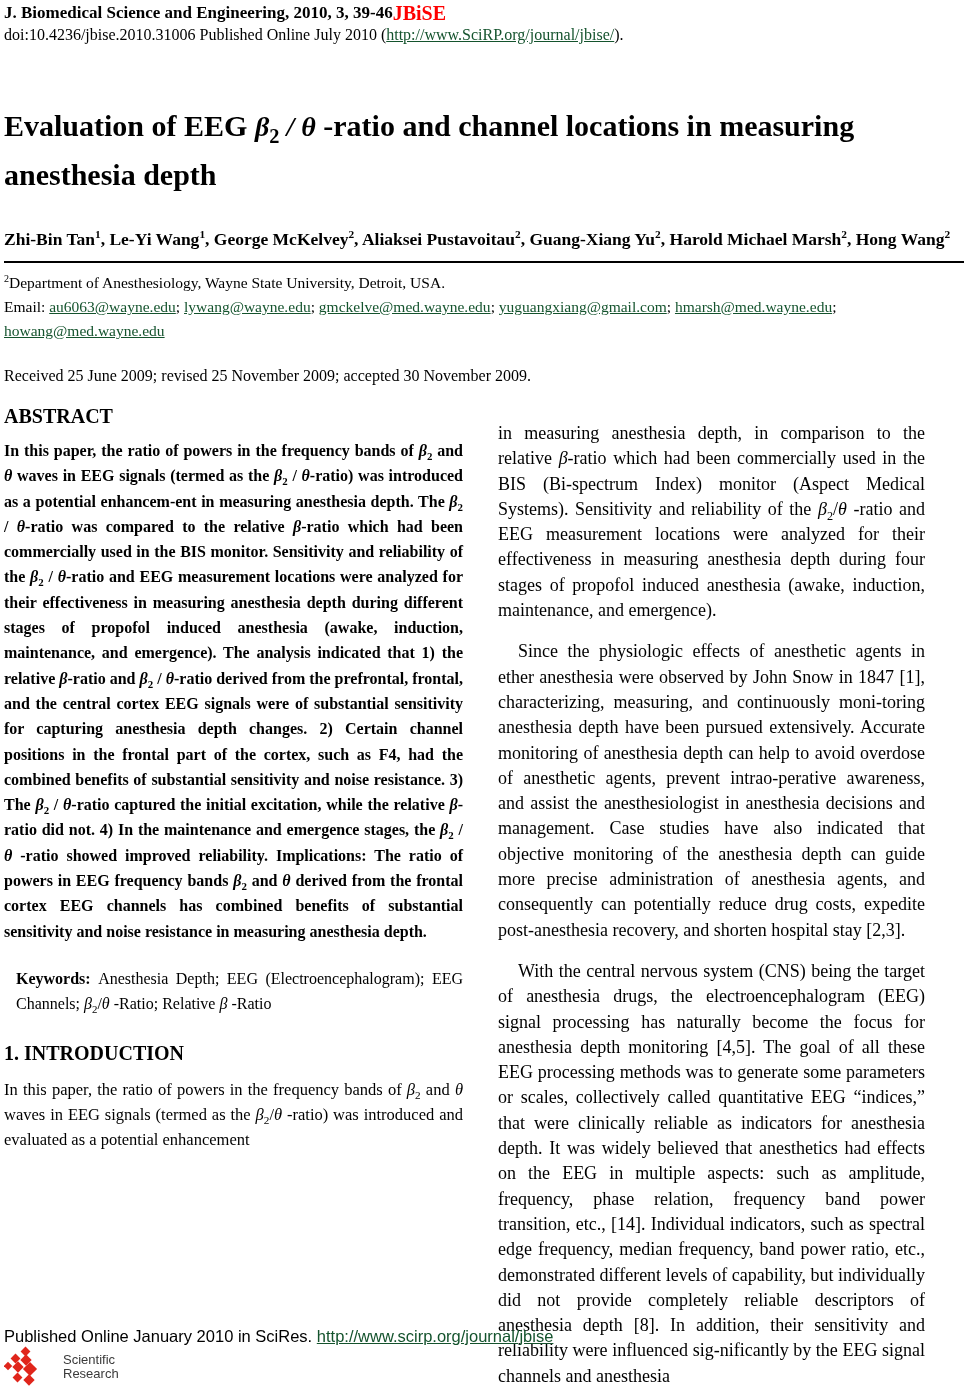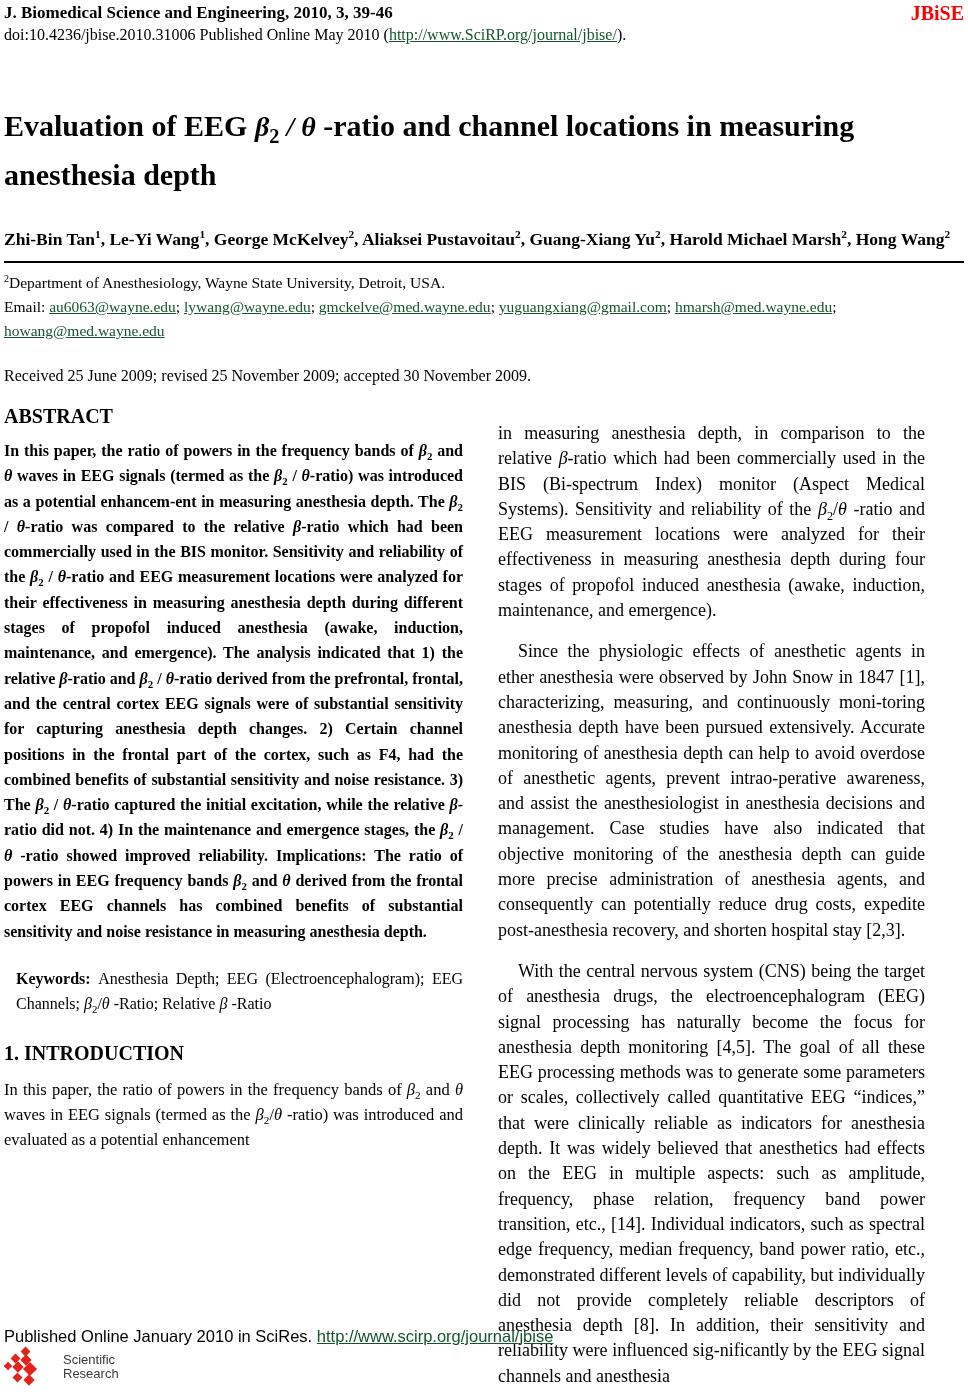--- a/index.html
+++ b/index.html
@@ -2,21 +2,21 @@
 <html><head>
 <meta charset="utf-8">
 <style>
   html,body{margin:0;padding:0}
   body{
     width:968px;height:1394px;background:#fff;color:#000;
     font-family:"Liberation Serif","DejaVu Serif",serif;
     position:relative;overflow:hidden;
   }
   .page{position:absolute;inset:0;padding:3px 4px 0 4px}
-  .hrow{display:flex;justify-content:space-between;align-items:flex-start}
+  .hrow{display:flex;justify-content:flex-start;align-items:flex-start}
   .journal{font-weight:bold;font-size:17px}
   .brand{color:#ff0000;font-weight:bold;font-size:20px;line-height:20px}
   .doiline{font-size:16px;margin-top:3px}
   .link{color:#14532d;text-decoration:underline;cursor:pointer}
   .title{font-size:30px;font-weight:bold;line-height:48px;margin-top:58px;max-width:910px}
   .title .math{font-size:28px}
   .authors{font-size:17.5px;font-weight:bold;line-height:24px;margin-top:28px;text-align:justify}
   sup{font-size:65%;line-height:0}
   sub{font-size:68%;line-height:0}
   hr.divider{border:none;border-top:2px solid #000;margin:10px 0 0 0}
@@ -43,21 +43,21 @@
 </style>
 </head>
 <body>
 
 <div class="page">
 
   <div class="hrow">
     <span class="journal">J. Biomedical Science and Engineering, 2010, 3, 39-46</span>
     <span class="brand">JBiSE</span>
   </div>
-  <div class="doiline"><span>doi:10.4236/jbise.2010.31006 Published Online May 2010 (</span><span class="link">http://www.SciRP.org/journal/jbise/</span><span>).</span></div>
+  <div class="doiline"><span>doi:10.4236/jbise.2010.31006 Published Online July 2010 (</span><span class="link">http://www.SciRP.org/journal/jbise/</span><span>).</span></div>
 
   <h1 class="title"><span>Evaluation of EEG </span><span class="math">β</span><sub>2</sub><span class="math"> / </span><span class="math">θ</span><span> -ratio and channel locations in measuring anesthesia depth</span></h1>
 
   <div class="authors"><span>Zhi-Bin Tan</span><sup>1</sup><span>, Le-Yi Wang</span><sup>1</sup><span>, George McKelvey</span><sup>2</sup><span>, Aliaksei Pustavoitau</span><sup>2</sup><span>, Guang-Xiang Yu</span><sup>2</sup><span>, Harold Michael Marsh</span><sup>2</sup><span>, Hong Wang</span><sup>2</sup></div>
 
   <hr class="divider">
 
   <div class="affil">
     <div><sup>2</sup><span>Department of Anesthesiology, Wayne State University, Detroit, USA.</span></div>
     <div><span>Email: </span><span class="link">au6063@wayne.edu</span><span>; </span><span class="link">lywang@wayne.edu</span><span>; </span><span class="link">gmckelve@med.wayne.edu</span><span>; </span><span class="link">yuguangxiang@gmail.com</span><span>; </span><span class="link">hmarsh@med.wayne.edu</span><span>; </span><span class="link">howang@med.wayne.edu</span></div>

